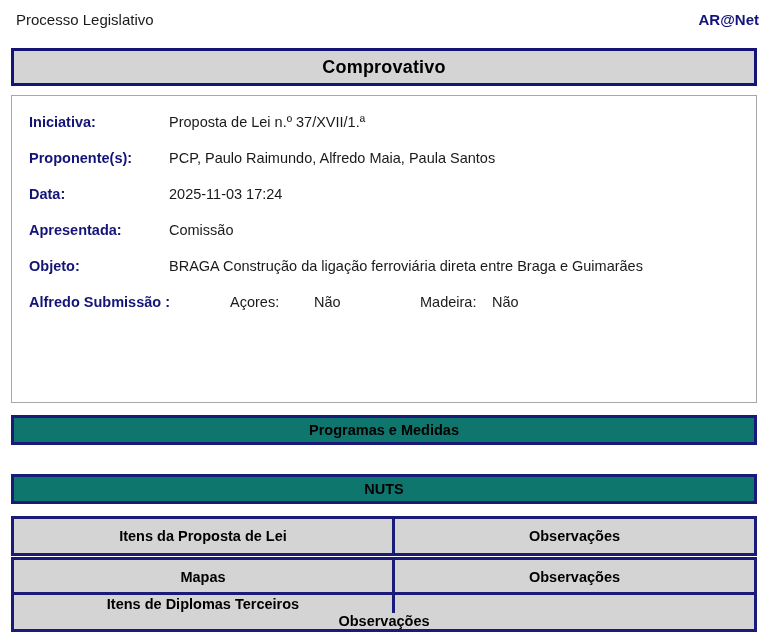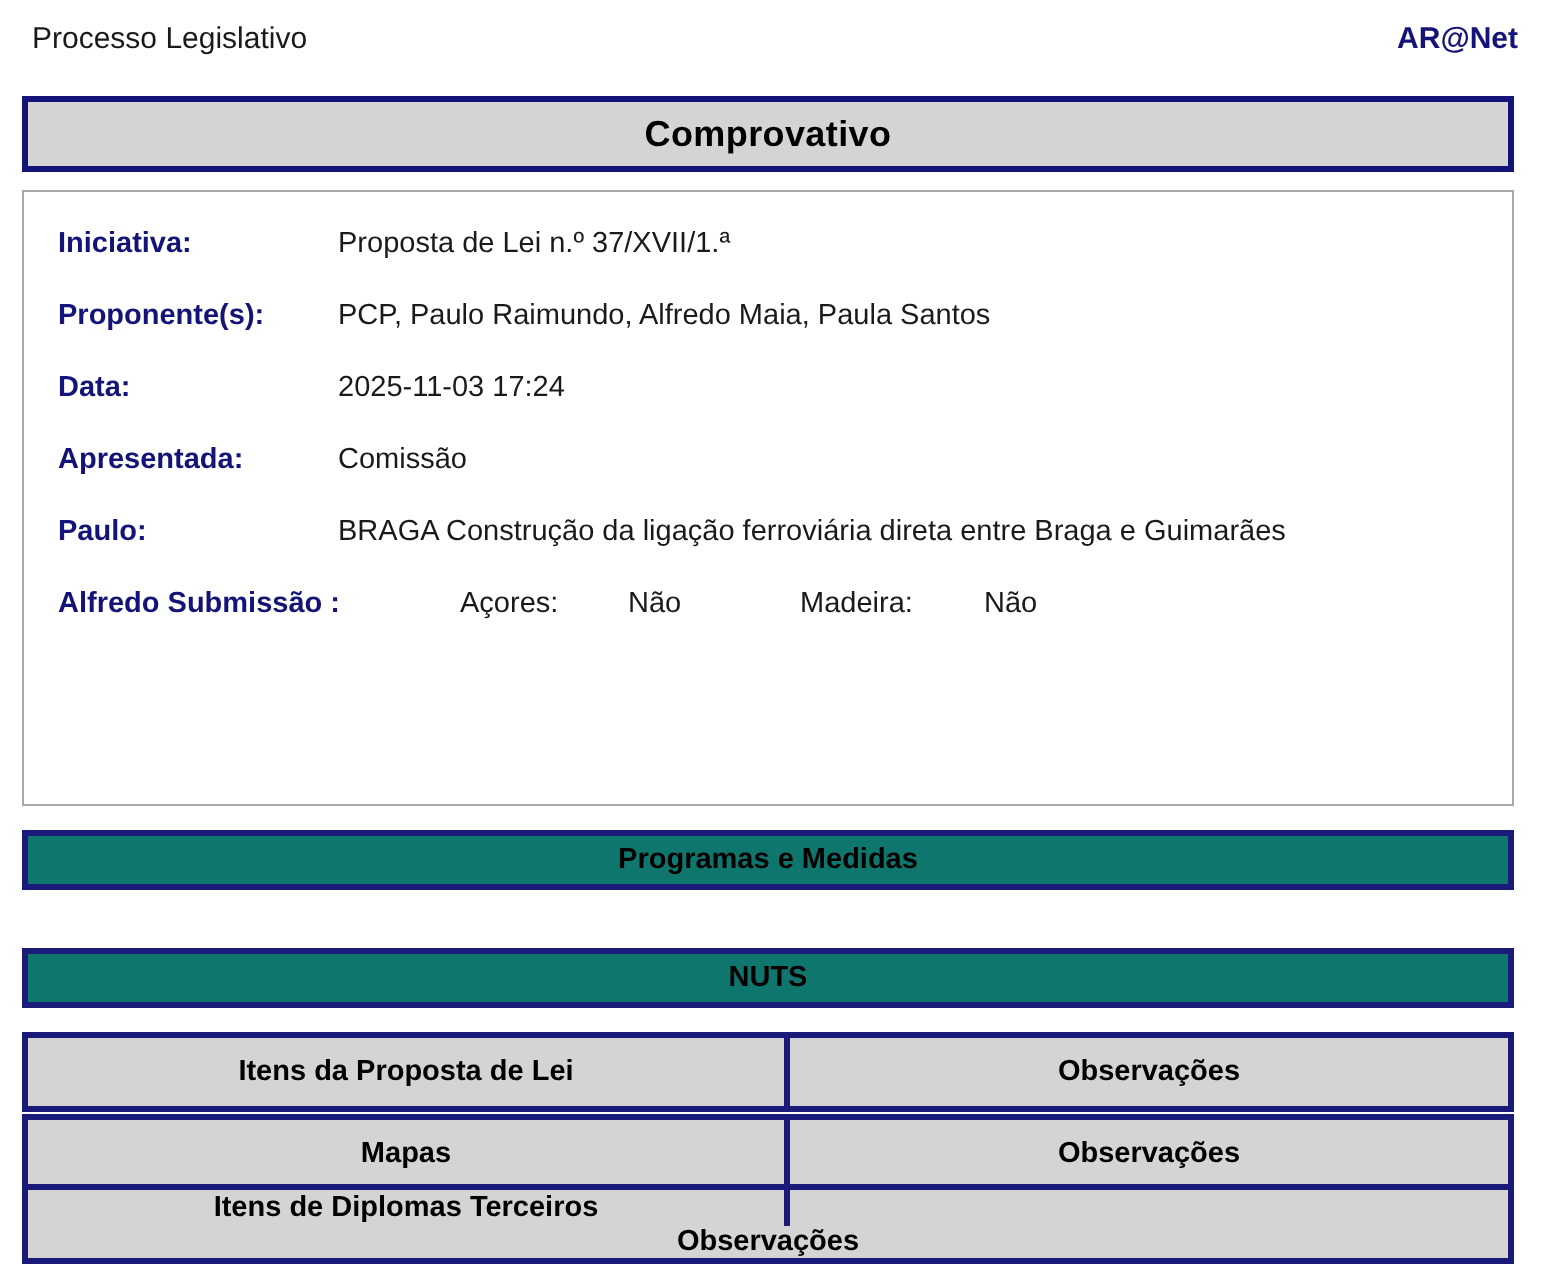--- a/index.html
+++ b/index.html
@@ -112,21 +112,21 @@
   }
   
   .sub-field {
     position: absolute;
     top: 0;
     font-size: 14.5px;
     color: #1a1a1a;
   }
   .sub-acores-label { left: 218px; }
   .sub-acores-value { left: 302px; }
-  .sub-madeira-label { left: 388px; text-align: right; }
+  .sub-madeira-label { left: 408px; text-align: right; }
   .sub-madeira-value { left: 480px; }
 
   
   .bar {
     position: absolute;
     left: 11px;
     width: 746px;
     box-sizing: border-box;
     background: #0f766e;
     border: 3px solid #1a1a78;
@@ -211,21 +211,21 @@
         <span class="dvalue">2025-11-03 17:24</span>
       </div>
 
       <div class="drow">
         <span class="dlabel">Apresentada:</span>
         <span class="dvalue">Comissão</span>
       </div>
 
 
       <div class="drow">
-        <span class="dlabel">Paulo:</span>
+        <span class="dlabel">Objeto:</span>
         <span class="dvalue">BRAGA Construção da ligação ferroviária direta entre Braga e Guimarães</span>
       </div>
 
       <div class="drow">
         <span class="dlabel">Alfredo Submissão :</span>
         <span class="sub-field sub-acores-label">Açores:</span>
         <span class="sub-field sub-acores-value">Não</span>
         <span class="sub-field sub-madeira-label">Madeira:</span>
         <span class="sub-field sub-madeira-value">Não</span>
       </div>

